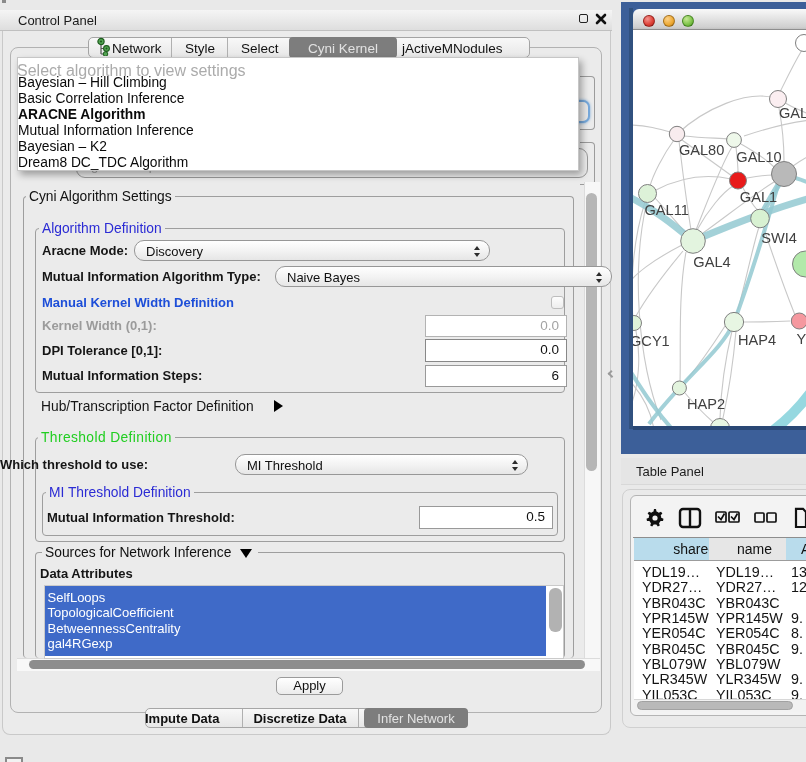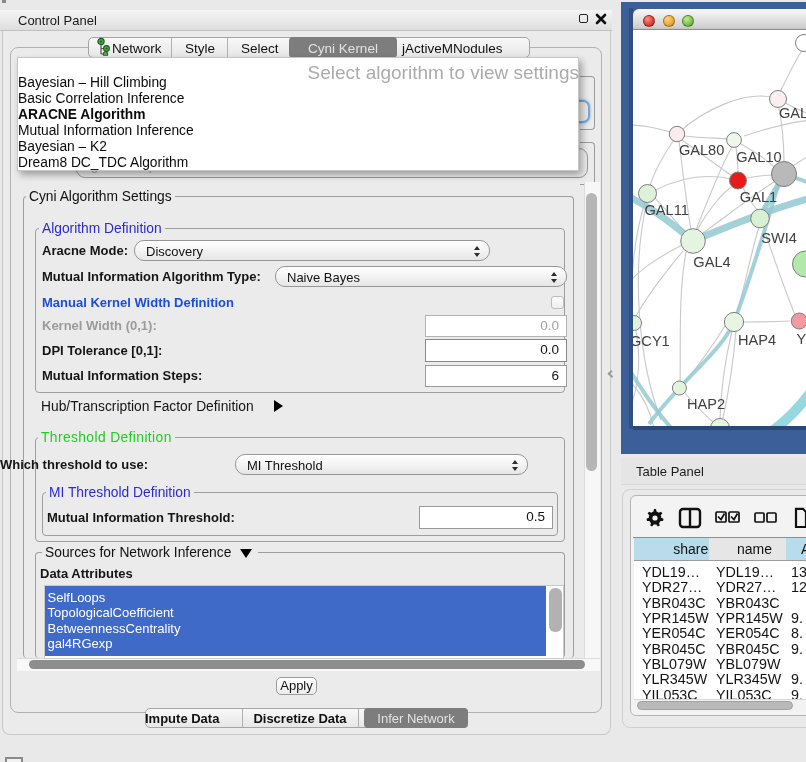--- a/index.html
+++ b/index.html
@@ -69,21 +69,21 @@
 <div class="fl" style="left:39px;top:221px;color:#2b2bd4">Algorithm Definition</div>
 <div class="lb" style="left:42px;top:243px">Aracne Mode:</div>
 <div class="combo" style="left:134px;top:240px;width:356px">
     <span class="t">Discovery</span>
     <span class="arrs">
       <span class="au"></span>
       <span class="ad"></span>
     </span>
   </div>
 <div class="lb" style="left:42px;top:269px">Mutual Information Algorithm Type:</div>
-<div class="combo" style="left:275px;top:266px;width:292px">
+<div class="combo" style="left:275px;top:266px;width:337px">
     <span class="t">Naive Bayes</span>
     <span class="arrs">
       <span class="au"></span>
       <span class="ad"></span>
     </span>
   </div>
 <div class="lb" style="left:42px;top:295px;color:#1d4ed8">Manual Kernel Width Definition</div>
 <div class="a" style="left:551px;top:296px;width:13px;height:13px;border:1px solid #bdbdbd;border-radius:3px;background:linear-gradient(#fdfdfd,#ededed)"></div>
 <div class="lb" style="left:42px;top:318px;color:#9b9b9b">Kernel Width (0,1):</div>
 <div class="inp" style="left:425px;top:315px;width:142px;height:22px;border:1px solid #b3b3b3;color:#a3a3a3">0.0</div>
@@ -112,34 +112,34 @@
 
 <div class="fs" style="left:35px;top:552px;width:530px;height:106px;border-bottom:none"></div>
 <div class="fl" style="left:42px;top:545px;width:216px;color:#111">Sources for Network Inference</div>
 <div class="a" style="left:240px;top:549px;width:0;height:0;border-top:9px solid #000;border-left:6.5px solid transparent;border-right:6.5px solid transparent"></div>
 <div class="lb" style="left:40px;top:566px">Data Attributes</div>
 <div class="a" style="left:44px;top:585px;width:520px;height:74px;background:#fff;border:1px solid #cacaca"></div>
 <div class="a" style="left:45px;top:586px;width:501px;height:70px;background:#3f6ac8"></div>
 <div class="a" style="left:47.5px;top:590px;font-size:13px;color:#fff;line-height:15.33px">SelfLoops<br>TopologicalCoefficient<br>BetweennessCentrality<br>gal4RGexp</div>
 <div class="a" style="left:549px;top:588px;width:13px;height:44px;background:#b2b2b2;border-radius:6px"></div>
 
-<div class="a" style="left:276px;top:677px;width:41px;height:18px;border:1px solid #9b9b9b;border-radius:5px;background:linear-gradient(#ffffff,#ececec);text-align:center;font-size:13px;line-height:16px;color:#111">Apply</div>
+<div class="a" style="left:276px;top:677px;width:67px;height:18px;border:1px solid #9b9b9b;border-radius:5px;background:linear-gradient(#ffffff,#ececec);text-align:center;font-size:13px;line-height:16px;color:#111">Apply</div>
 
 <div class="a" style="left:145px;top:708px;width:323px;height:20px;border:1px solid #a6a6a6;border-radius:5px;background:linear-gradient(#f8f8f8,#e7e7e7)"></div>
 <div class="a" style="left:242px;top:709px;width:1px;height:18px;background:#b0b0b0"></div>
 <div class="a" style="left:358px;top:709px;width:1px;height:18px;background:#b0b0b0"></div>
 <div class="a" style="left:364px;top:708px;width:104px;height:20px;background:#7d7d7d;border-radius:4px"></div>
 <div class="a" style="left:145px;top:711px;width:97px;font-size:13px;font-weight:bold;color:#111">Impute Data</div>
 <div class="a" style="left:242px;top:711px;width:116px;text-align:center;font-size:13px;font-weight:bold;color:#111">Discretize Data</div>
 <div class="a" style="left:364px;top:711px;width:104px;text-align:center;font-size:13px;color:#e2e2e2">Infer Network</div>
 
 <div class="a" style="left:609px;top:371px;width:5px;height:6px;border-left:2px solid #9a9a9a;border-top:2px solid #9a9a9a;transform:rotate(-45deg)"></div>
 
 <div class="a" style="left:17px;top:57px;width:562px;height:114px;background:#fff;border:1px solid #c6c6c6;box-shadow:3px 4px 7px rgba(0,0,0,0.33);z-index:50"></div>
-<div class="a" style="left:17px;top:62px;width:562px;text-align:right;font-size:19px;color:#ababab;z-index:51">Select algorithm to view settings</div>
+<div class="a" style="left:17px;top:62px;width:562px;text-align:left;font-size:16px;color:#ababab;z-index:51">Select algorithm to view settings</div>
 <div class="a" style="left:18px;top:75px;font-size:13.8px;color:#0a0a0a;line-height:16px;z-index:51">Bayesian – Hill Climbing<br>Basic Correlation Inference<br><b>ARACNE Algorithm</b><br>Mutual Information Inference<br>Bayesian – K2<br>Dream8 DC_TDC Algorithm</div>
 
 <div class="a" style="left:621px;top:2px;width:185px;height:452px;background:#3c5f99"></div>
 <div class="a" style="left:629px;top:8px;width:4px;height:421px;background:#31517f"></div>
 <div class="a" style="left:633px;top:426px;width:173px;height:4px;background:#2a4875"></div>
 
 <div class="a" style="left:633px;top:9px;width:173px;height:21px;background:linear-gradient(#f9f9f9,#d0d0d0 90%,#c2c2c2);border-bottom:1px solid #8e8e8e;border-radius:6px 0 0 0"></div>
 <div class="a" style="left:643px;top:15px;width:12px;height:12px;border-radius:6px;background:radial-gradient(circle at 35% 30%,#f4948e,#dd3f35 60%,#a92b22);border:0.5px solid rgba(90,0,0,.5)"></div>
 <div class="a" style="left:663px;top:15px;width:12px;height:12px;border-radius:6px;background:radial-gradient(circle at 35% 30%,#fcd188,#eda933 60%,#b97b17);border:0.5px solid rgba(100,60,0,.5)"></div>
 <div class="a" style="left:682px;top:15px;width:12px;height:12px;border-radius:6px;background:radial-gradient(circle at 35% 30%,#c5e893,#7cc248 60%,#4e8f25);border:0.5px solid rgba(20,80,0,.5)"></div>

